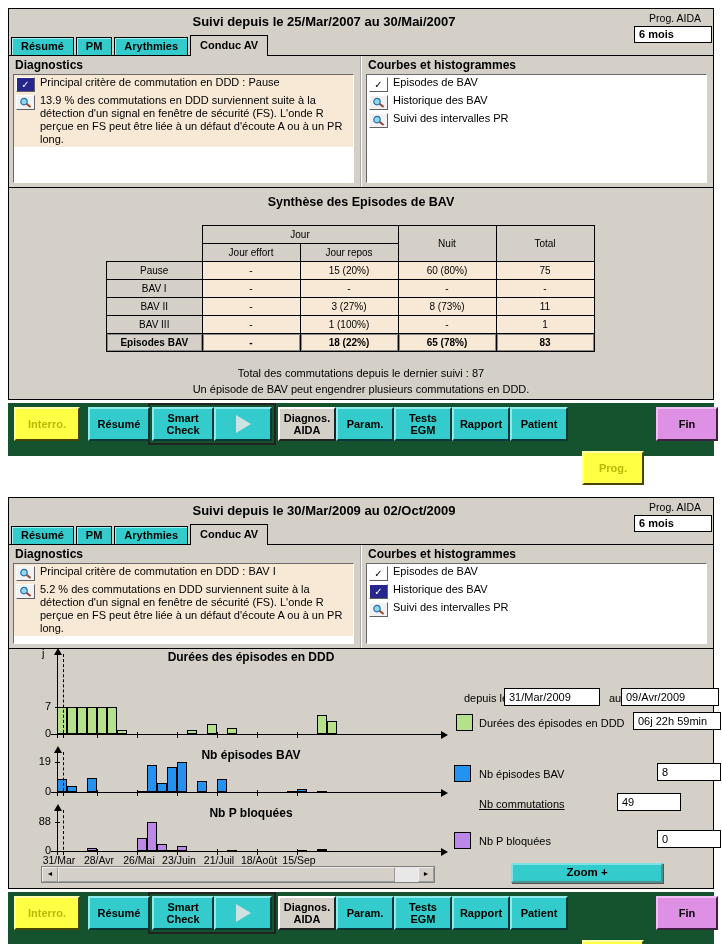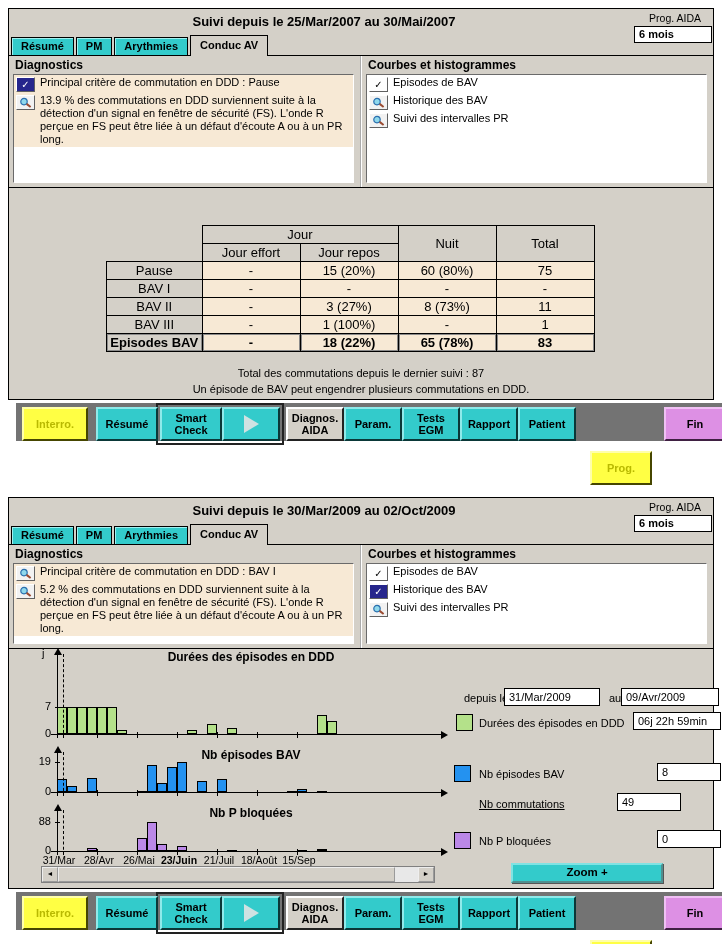--- a/index.html
+++ b/index.html
@@ -35,21 +35,21 @@
   .icon{flex:none;width:17px;height:13px;border:1px solid;border-color:#fff #606060 #606060 #fff;
         background:#f2f2f2;display:flex;align-items:center;justify-content:center;
         font-size:10px;line-height:1;margin-top:1px;}
   .icon.cbx{background:#26268c;color:#fff;font-weight:bold;}
   .icon.chk{background:#fdfdfd;color:#000;font-weight:bold;}
   .icon svg{display:block;}
 
   
   .tablesec{position:absolute;top:131px;left:0;right:0;bottom:0;}
   .stitle{position:absolute;top:8px;left:0;width:100%;text-align:center;font-weight:bold;font-size:12.5px;}
-  table.syn{position:absolute;top:38px;left:97px;border-collapse:collapse;font-size:13px;}
+  table.syn{position:absolute;top:38px;left:97px;border-collapse:collapse;font-size:10px;}
   .syn td,.syn th{border:1px solid #000;text-align:center;height:17px;padding:0 2px;}
   .syn th{background:#d4d0c8;font-weight:normal;}
   .syn td{background:#f7e9d5;}
   .syn td.lbl{background:#d4d0c8;}
   .syn td.blank{border:none;background:transparent;}
   .syn tr.tot td{font-weight:bold;box-shadow:inset 0 0 0 1px #8a8a8a;margin-left:42px;}
   .c0{width:91px;} .cw{width:93px;}
   .note{position:absolute;left:0;width:100%;text-align:center;font-size:11px;}
   .n1{top:180px;} .n2{top:196px;}
 
@@ -82,21 +82,21 @@
   .clab{position:absolute;font-size:11px;}
   .inp{position:absolute;background:#fff;border:1px solid #000;font-size:11px;
        padding:2px 4px;height:12px;line-height:12px;}
   .swatch{position:absolute;width:15px;height:15px;border:1px solid #000;}
   .sw-green{background:#b4e18a;} .sw-blue{background:#2492f0;} .sw-purple{background:#bb88e8;}
   .zoombtn{position:absolute;left:502px;top:215px;width:148px;height:16px;background:#33cbcb;
            border:2px outset #7fe3e3;font-weight:bold;text-align:center;font-size:11.5px;
            line-height:15px;cursor:default;box-shadow:1px 1px 0 #555;}
 
   
-  .toolbar{position:absolute;left:16px;width:706px;height:38px;background:#737373;}
+  .toolbar{position:absolute;left:8px;width:706px;height:53px;background:#14532d;}
   #tb1{top:403px;} #tb2{top:892px;}
   .tbtn{position:absolute;top:4px;height:30px;display:flex;align-items:center;justify-content:center;
         text-align:center;font-weight:bold;font-size:11px;line-height:12px;border:2px outset;cursor:default;}
   .cyanb{background:#33cbcb;border-color:#8feaea #1a8c8c #1a8c8c #8feaea;}
   .yellowb{background:#ffff44;border-color:#ffffaa #9a9a00 #9a9a00 #ffffaa;color:#b9b900;}
   .grayb{background:#d4d0c8;border-color:#fff #777 #777 #fff;}
   .violetb{background:#dd90e4;border-color:#f0c0f4 #8f4a96 #8f4a96 #f0c0f4;}
   .b1{left:6px;width:62px;} .b2{left:80px;width:58px;} .b3{left:144px;width:58px;}
   .b4{left:206px;width:54px;} .b5{left:270px;width:54px;} .b6{left:328px;width:54px;}
   .b7{left:386px;width:54px;} .b8{left:444px;width:54px;} .b9{left:502px;width:54px;}
@@ -162,20 +162,21 @@
                   <circle cx="5" cy="4.6" r="3.2" fill="#8fd8ec" stroke="#2a6fae" stroke-width="1.2"></circle>
                   <line x1="7.6" y1="6.9" x2="11.6" y2="10" stroke="#9a4a30" stroke-width="2"></line>
                 </svg>
               </span>
             <span class="txt">Suivi des intervalles PR</span>
           </div>
         </div>
       </div>
     </div>
     <div class="tablesec">
+      <div class="stitle">Synthèse des Episodes de BAV</div>
       <table class="syn">
         <tbody>
             <tr>
           <td class="blank c0" rowspan="2"></td>
           <th colspan="2">Jour</th>
           <th class="cw" rowspan="2">Nuit</th>
           <th class="cw" rowspan="2">Total</th>
         </tr>
         <tr>
           <th class="cw">Jour effort</th>
@@ -407,21 +408,21 @@
             <div class="bar" style="left: 126px; top: 38.4091px; height: 6.59091px; background: rgb(187, 136, 232);"></div>
             <div class="bar" style="left: 136px; top: 43.5px; height: 1.5px; background: rgb(187, 136, 232);"></div>
             <div class="bar" style="left: 146px; top: 39.7273px; height: 5.27273px; background: rgb(187, 136, 232);"></div>
             <div class="bar" style="left: 196px; top: 43.5px; height: 1.5px; background: rgb(187, 136, 232);"></div>
             <div class="bar" style="left: 266px; top: 43.5px; height: 1.5px; background: rgb(187, 136, 232);"></div>
             <div class="bar" style="left: 286px; top: 43.3523px; height: 1.64773px; background: rgb(187, 136, 232);"></div>
             <div class="dash" style="left: 32px; top: 4px; height: 45px;"></div>
             <div class="xlab" style="left: 6px; top: 48px;">31/Mar</div>
             <div class="xlab" style="left: 46px; top: 48px;">28/Avr</div>
             <div class="xlab" style="left: 86px; top: 48px;">26/Mai</div>
-            <div class="xlab" style="left: 126px; top: 48px; font-weight: bold;">23/Juin</div>
+            <div class="xlab" style="left: 126px; top: 48px;">23/Juin</div>
             <div class="xlab" style="left: 166px; top: 48px;">21/Juil</div>
             <div class="xlab" style="left: 206px; top: 48px;">18/Août</div>
             <div class="xlab" style="left: 246px; top: 48px;">15/Sep</div>
           </div>
       </div>
       <div class="hscroll">
         <div class="sarr"><span>◄</span></div>
         <div class="strack">
             <div class="sthumb"></div>
           </div>

